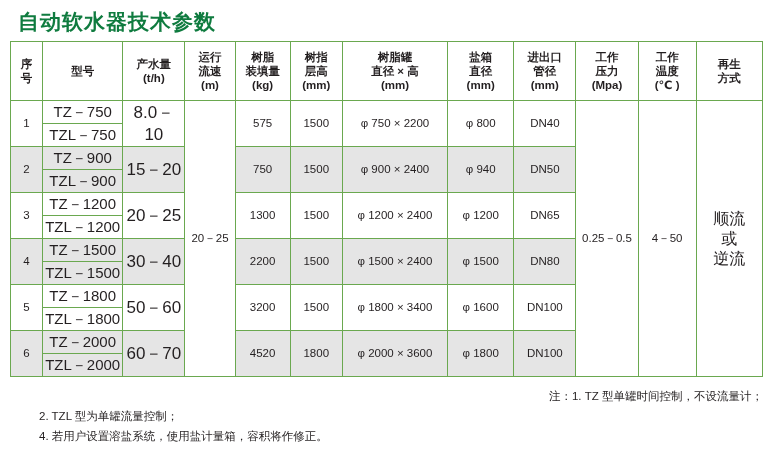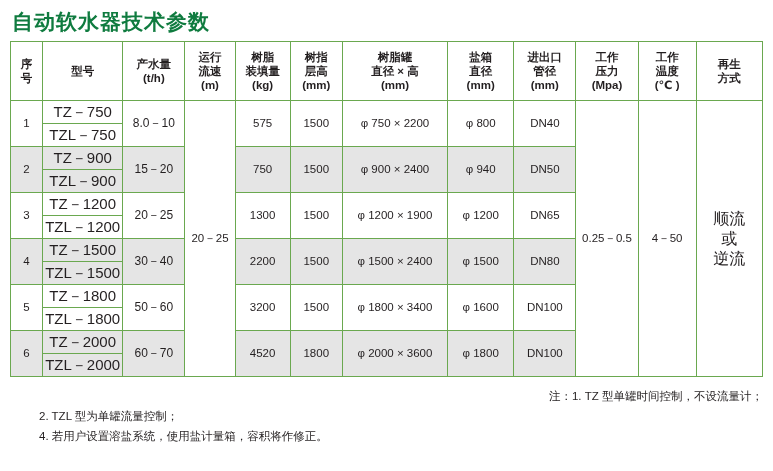--- a/index.html
+++ b/index.html
@@ -19,21 +19,21 @@
     width: 773px;
     height: 471px;
     box-sizing: border-box;
     padding: 8px 10px 0 10px;
   }
   .title {
     font-size: 21px;
     font-weight: bold;
     color: #0f7b3f;
     letter-spacing: 1px;
-    margin: 2px 0 8px 2px;
+    margin: 2px 0 8px 8px;
     line-height: 1.1;
   }
   table.spec {
     border-collapse: collapse;
     width: 753px;
     table-layout: fixed;
     font-size: 11.5px;
   }
   table.spec th, table.spec td {
     border: 1px solid #6aa84f;
@@ -55,21 +55,21 @@
   tbody tr td {
     height: 20px;
   }
   tr.shade td {
     background: #e5e5e5;
   }
   td.model {
     font-size: 15px;
   }
   td.tall {
-    font-size: 12px;
+    font-size: 17px;
   }
   .vcell {
     font-size: 11.5px;
   }
   .regen {
     line-height: 1.9;
     font-size: 16px;
   }
   .notes {
     margin-top: 9px;
@@ -205,21 +205,21 @@
       <tr class="shade">
         <td class="model">TZL－900</td>
       </tr>
 
       <tr>
         <td rowspan="2">3</td>
         <td class="model">TZ－1200</td>
         <td rowspan="2" class="tall">20－25</td>
         <td rowspan="2">1300</td>
         <td rowspan="2">1500</td>
-        <td rowspan="2">φ 1200 × 1900</td>
+        <td rowspan="2">φ 1200 × 2400</td>
         <td rowspan="2">φ 1200</td>
         <td rowspan="2">DN65</td>
       </tr>
       <tr>
         <td class="model">TZL－1200</td>
       </tr>
 
       <tr class="shade">
         <td rowspan="2">4</td>
         <td class="model">TZ－1500</td>

